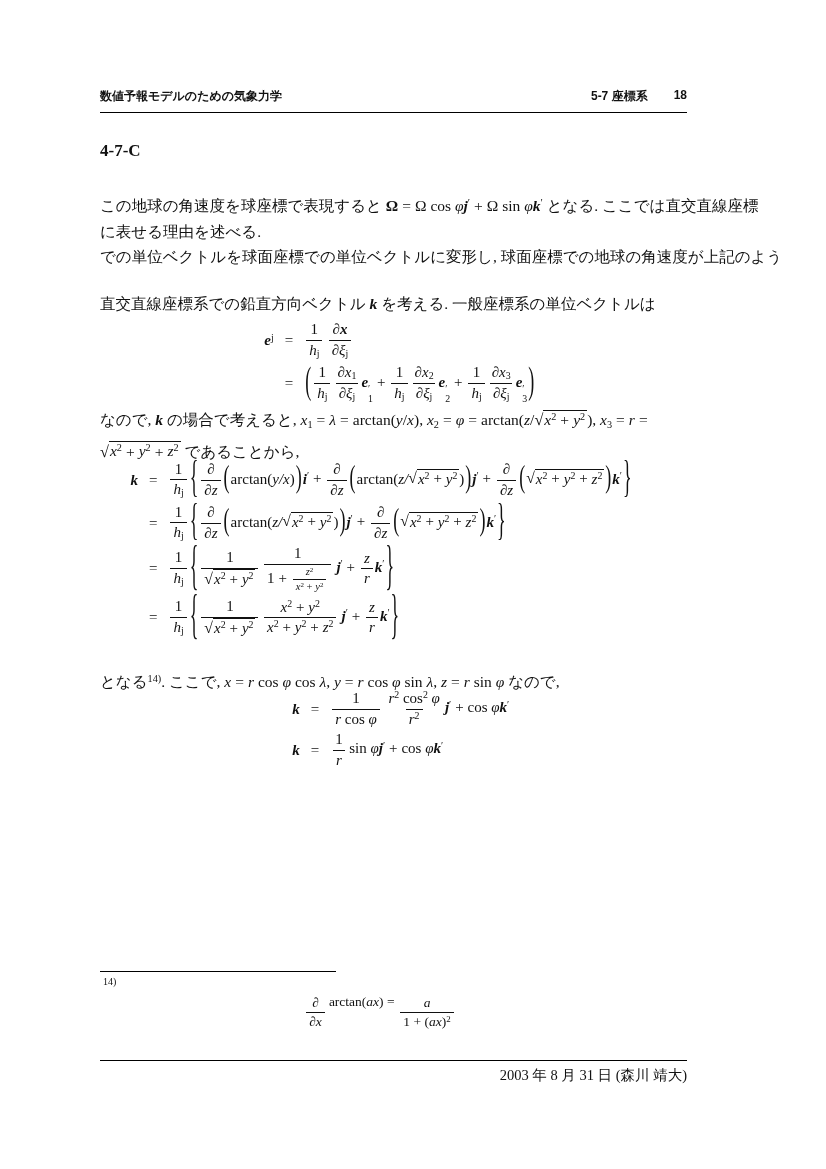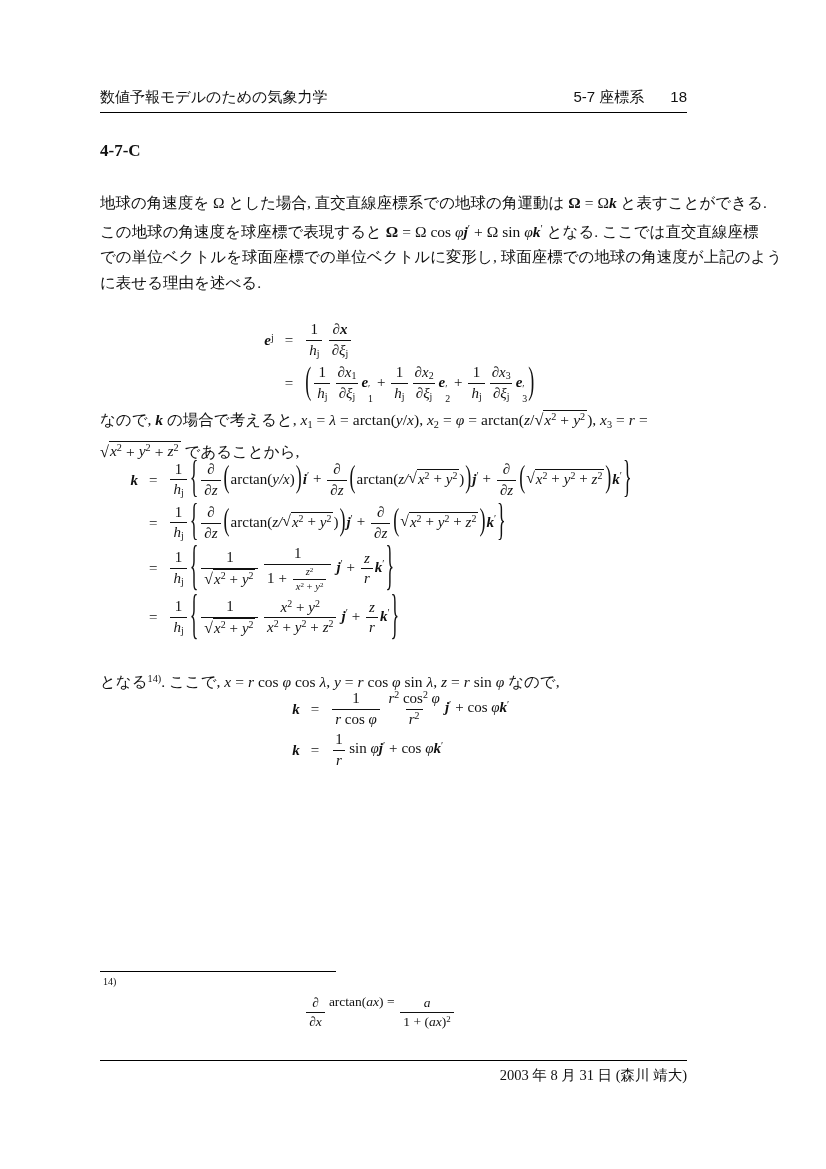--- a/index.html
+++ b/index.html
@@ -4,21 +4,21 @@
 <style>
   html,body{margin:0;padding:0;background:#e8e8e8;}
   .page{
     position:relative;width:826px;height:1169px;background:#ffffff;
     font-family:"Liberation Serif","DejaVu Serif",serif;color:#111;
     margin:0 auto;overflow:hidden;
   }
   .abs{position:absolute;}
   
   .pheader{left:100px;width:587px;top:88px;display:flex;justify-content:space-between;
-    font-weight:normal;font-size:15px;font-family:"Liberation Sans","DejaVu Sans",sans-serif;}
+    font-weight:bold;font-size:12px;font-family:"Liberation Sans","DejaVu Sans",sans-serif;}
   .hright{display:flex;gap:26px;}
   .rule{border-top:1.4px solid #000;height:0;}
   .hrule{left:100px;width:587px;top:112px;}
   
   .heading{left:100px;top:141px;font-size:17px;font-weight:bold;display:flex;}
   .hnum{font-family:"Liberation Serif","DejaVu Serif",serif;}
   .htitle{margin-left:44px;font-family:"Liberation Sans","DejaVu Sans",sans-serif;}
   
   .para{left:100px;width:600px;font-size:15.5px;}
   .pline{line-height:25.5px;white-space:nowrap;}
@@ -72,26 +72,28 @@
       <span>18</span>
     </span>
   </div>
   <div class="abs rule hrule"></div>
 
   <div class="abs heading">
     <span class="hnum">4-7-C</span>
   </div>
 
   <div class="abs para" style="top:190px">
-    <div class="pline"><span class="mt">地球の角速度を </span><span class="mr">Ω</span><span class="mt"> とした場合, 直交直線座標系での地球の角運動は </span><span class="mbu">Ω</span><span class="mo">=</span><span class="mr">Ω</span><span class="mb">k</span><span class="mt"> と表すことができる.</span></div>
     <div class="pline"><span class="mt">この地球の角速度を球座標で表現すると </span><span class="mbu">Ω</span><span class="mo">=</span><span class="mr">Ω cos </span><span class="mv">φ</span><span class="mb">j</span><span class="msup">′</span><span class="mo">+</span><span class="mr">Ω sin </span><span class="mv">φ</span><span class="mb">k</span><span class="msup">′</span><span class="mt"> となる. ここでは直交直線座標</span></div>
+    <div class="pline"><span class="mt">に表せる理由を述べる.</span></div>
     <div class="pline"><span class="mt">での単位ベクトルを球面座標での単位ベクトルに変形し, 球面座標での地球の角速度が上記のよう</span></div>
-    <div class="pline"><span class="mt">に表せる理由を述べる.</span></div>
-  </div>
-
+  </div>
+
+  <div class="abs para" style="top:291px">
+    <div class="pline"><span class="mt">直交直線座標系での鉛直方向ベクトル </span><span class="mb">k</span><span class="mt"> を考える. 一般座標系の単位ベクトルは</span></div>
+  </div>
 
   <div class="abs eq eq-center" style="top:320px">
     <div class="eqbody">
       <div class="eqrow" style="min-height:40px">
         <span class="lhs">
             <span class="mb">e</span>
             <span class="msub">j</span>
           </span>
         <span class="rel">=</span>
         <span class="rhs"><span class="mfrac">

